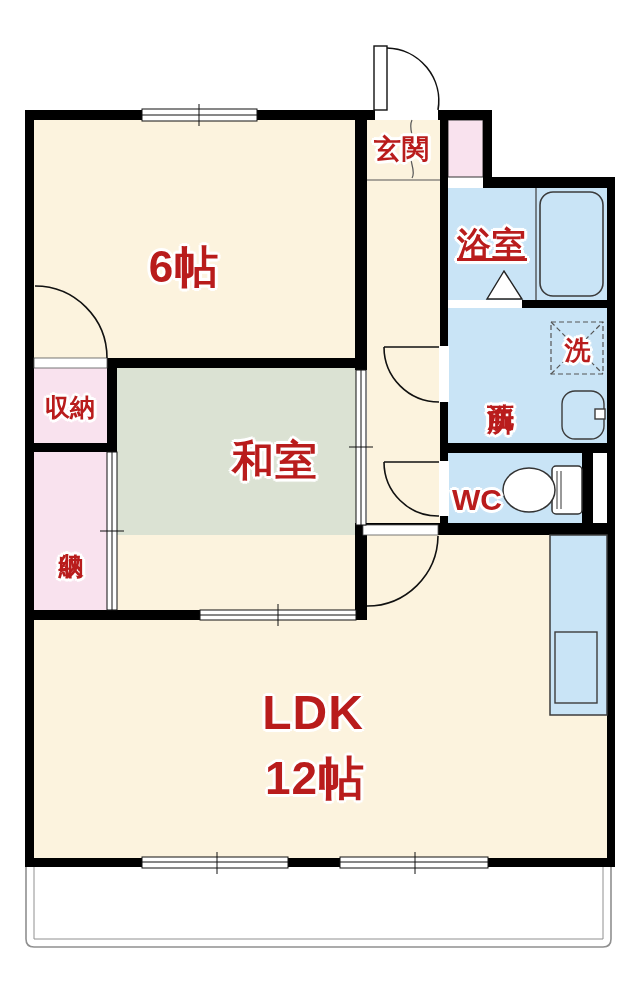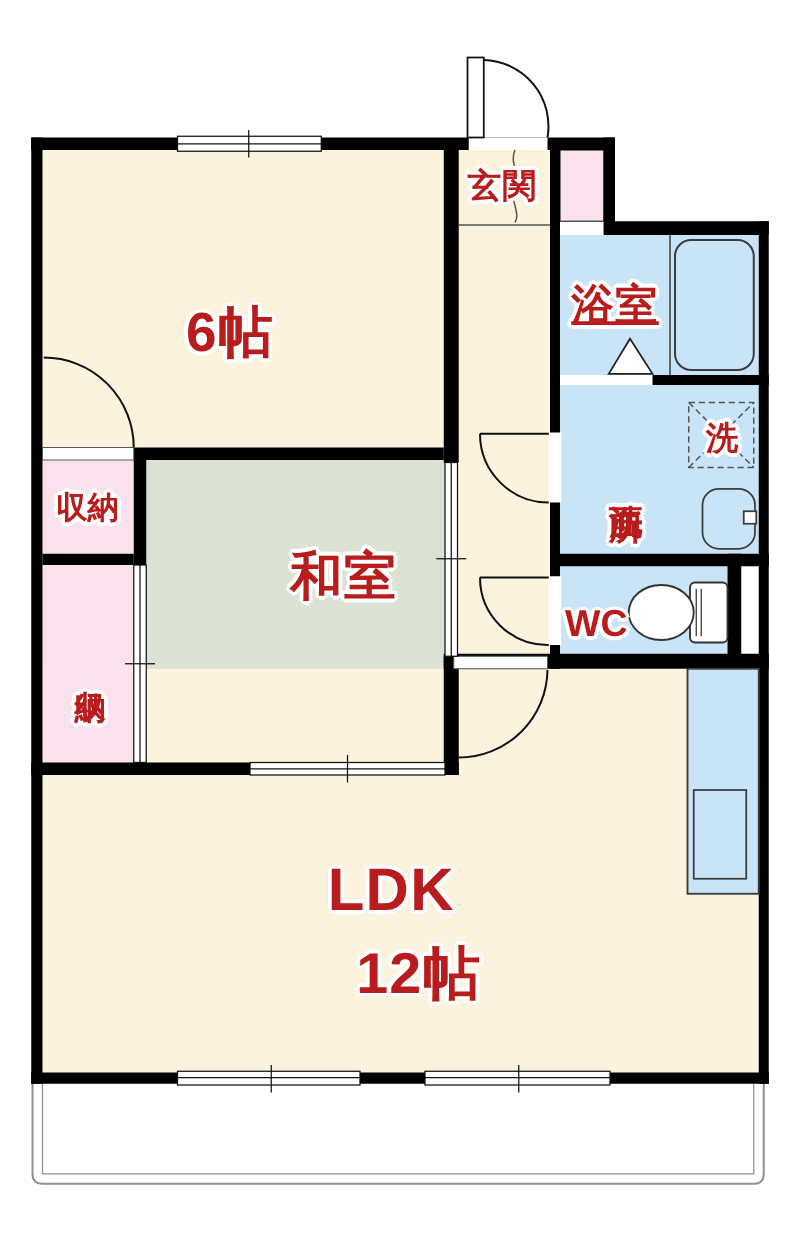--- a/index.html
+++ b/index.html
@@ -162,21 +162,21 @@
         <rect x="555" y="632" width="42" height="71" stroke-width="1.4"></rect>
       </g>
     </g>
   </svg>
 
   <div class="label" style="left:184px;top:267px;font-size:44px;">6帖</div>
 
   <div class="label" style="left:251px;top:461px;font-size:42px;margin-left:24px;">和室</div>
 
   <div class="label" style="left:313px;top:713px;font-size:48px;">LDK</div>
-  <div class="label" style="left:315px;top:778px;font-size:46px;margin-left:20px;">12帖</div>
+  <div class="label" style="left:315px;top:778px;font-size:46px;">12帖</div>
 
   <div class="label" style="left:402px;top:149px;font-size:27px;">玄関</div>
 
   <div class="label" style="left:492px;top:244px;font-size:34px;text-decoration:underline;">浴室</div>
 
   <div class="label v" style="left:500px;top:385px;font-size:27px;">洗面所</div>
 
   <div class="label" style="left:578px;top:350px;font-size:26px;">洗</div>
 
   <div class="label" style="left:477px;top:500px;font-size:30px;letter-spacing:0;">WC</div>

